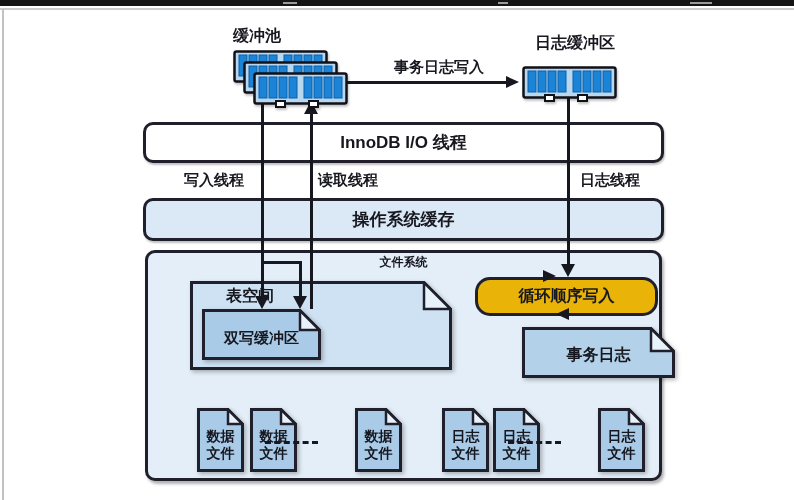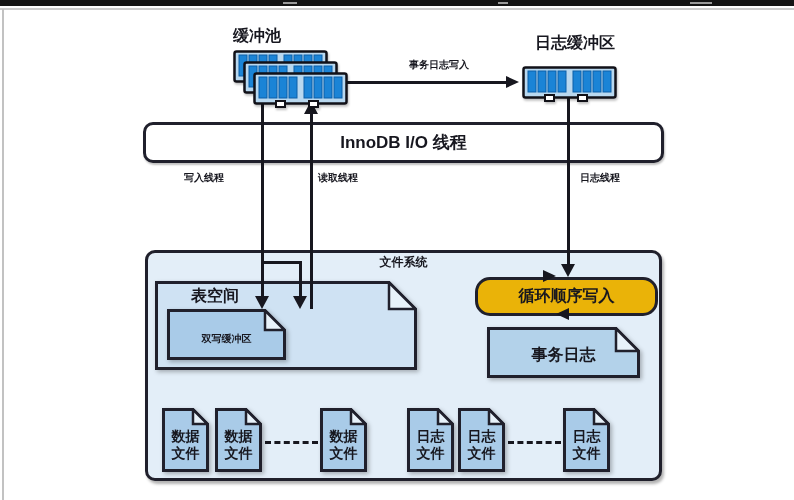--- a/index.html
+++ b/index.html
@@ -18,36 +18,36 @@
        display:flex;align-items:center;justify-content:center;z-index:1;
        box-shadow:1px 2px 2px rgba(0,0,0,0.25);}
   .line{position:absolute;background:#17171f;z-index:5;}
   .arr{position:absolute;width:0;height:0;z-index:6;}
   .arr.down{border-left:7px solid transparent;border-right:7px solid transparent;border-top:13px solid #17171f;}
   .arr.up{border-left:7px solid transparent;border-right:7px solid transparent;border-bottom:13px solid #17171f;}
   .arr.right{border-top:6px solid transparent;border-bottom:6px solid transparent;border-left:13px solid #17171f;}
   .arr.left{border-top:6px solid transparent;border-bottom:6px solid transparent;border-right:13px solid #17171f;}
 
   .ram{position:absolute;z-index:7;filter:drop-shadow(1px 2px 1px rgba(0,0,0,0.25));}
-  .docbox{position:absolute;z-index:3;filter:drop-shadow(2px 2px 2px rgba(0,0,0,0.28));}
+  .docbox{position:absolute;z-index:3;filter:drop-shadow(2px 2px 2px rgba(0,0,0,0.28));margin-left:35px;}
   .docbox .doctext{position:absolute;left:0;top:0;width:100%;height:100%;display:flex;
                    flex-direction:column;align-items:center;justify-content:center;z-index:4;}
 
   .fs{position:absolute;left:145px;top:250px;width:517px;height:231px;background:#e3eef8;
       border:3px solid #20202c;border-radius:10px;box-sizing:border-box;z-index:1;
       box-shadow:2px 3px 3px rgba(0,0,0,0.3);}
 
   .loopbox{position:absolute;left:475px;top:277px;width:183px;height:39px;background:#eab308;
            border:3px solid #20202c;border-radius:15px;box-sizing:border-box;display:flex;
            align-items:center;justify-content:center;z-index:3;}
 
   .dashes{position:absolute;border-top:3px dashed #17171f;z-index:3;}
 
   .fs-label{font-size:12px;}
-  .t15{font-size:10px;}
+  .t15{font-size:15px;}
   .t16{font-size:16px;}
   .t17{font-size:17px;}
   .t14{font-size:14px;line-height:17px;text-align:center;}
 </style>
 </head>
 <body>
 
 <div id="stage">
 
   <div class="topbar"></div>
@@ -148,20 +148,23 @@
   <div class="arr down" style="left:561px;top:264px;"></div>
 
   <div class="bar t17" style="left:143px;top:122px;width:521px;height:41px;background:#ffffff;text-align:center;">
     <span>InnoDB I/O 线程</span>
   </div>
 
   <div class="lbl t15" style="left:184px;top:171px;">写入线程</div>
   <div class="lbl t15" style="left:318px;top:171px;">读取线程</div>
   <div class="lbl t15" style="left:580px;top:171px;">日志线程</div>
 
+  <div class="bar t17" style="left:143px;top:198px;width:521px;height:43px;background:#dbe9f6;">
+    <span>操作系统缓存</span>
+  </div>
 
   <div class="fs"></div>
   <div class="lbl fs-label" style="left:145px;top:254px;width:517px;text-align:center;z-index:2;">文件系统</div>
 
   <div class="docbox" style="left:155px;top:281px;width:262px;height:89px;">
     <svg width="262" height="89" viewBox="0 0 262 89">
       <path d="M1.5,1.5 L234,1.5 L260.5,28 L260.5,87.5 L1.5,87.5 Z" fill="#cfe2f3" stroke="#20202c" stroke-width="3"></path>
       <path d="M234,1.5 L234,28 L260.5,28 Z" fill="#e8f2fa" stroke="#20202c" stroke-width="2.5"></path>
     </svg>
     <div class="doctext" style="align-items:flex-start;justify-content:flex-start;">

